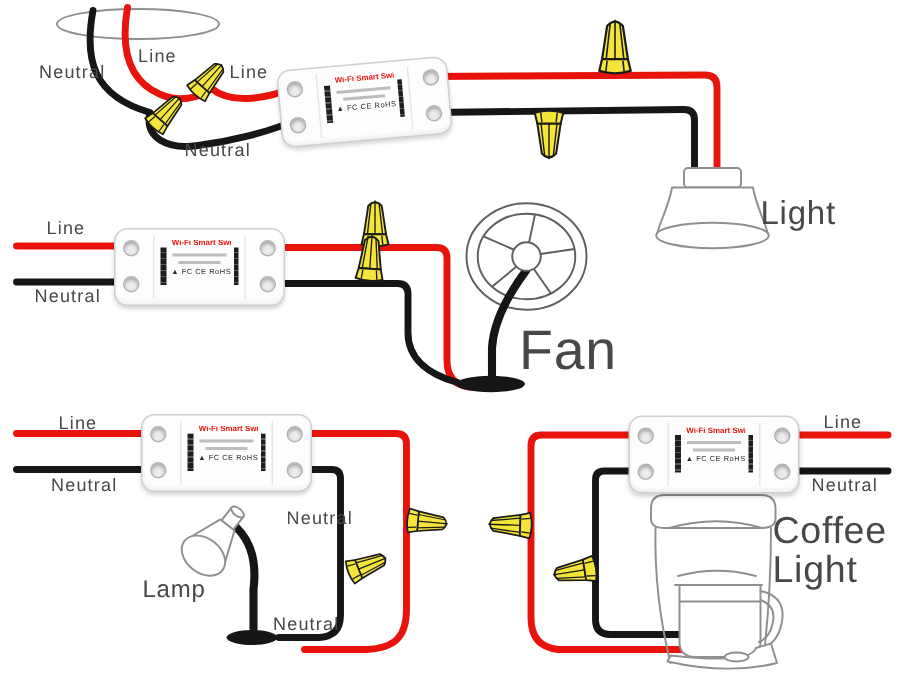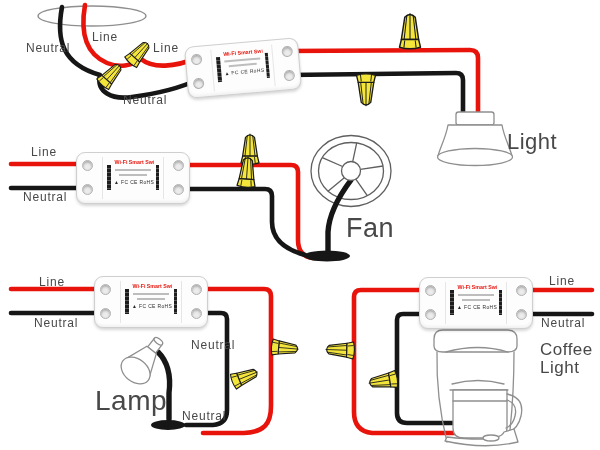--- a/index.html
+++ b/index.html
@@ -210,28 +210,28 @@
   </div>
 
   <div class="lbl lbl-s" style="left:26px;top:41px;">Neutral</div>
   <div class="lbl lbl-s" style="left:92px;top:30px;">Line</div>
   <div class="lbl lbl-s" style="left:153px;top:41px;">Line</div>
   <div class="lbl lbl-s" style="left:123px;top:93px;">Neutral</div>
   <div class="lbl lbl-l" style="left:507px;top:129px;font-size:22px;text-align:right;">Light</div>
 
   <div class="lbl lbl-s" style="left:31px;top:145px;">Line</div>
   <div class="lbl lbl-s" style="left:23px;top:190px;">Neutral</div>
-  <div class="lbl lbl-l" style="left:346px;top:213px;font-size:27px;">Fan</div>
+  <div class="lbl lbl-l" style="left:346px;top:213px;font-size:37px;">Fan</div>
 
   <div class="lbl lbl-s" style="left:39px;top:275px;">Line</div>
   <div class="lbl lbl-s" style="left:34px;top:316px;">Neutral</div>
   <div class="lbl lbl-s" style="left:191px;top:338px;">Neutral</div>
   <div class="lbl lbl-s" style="left:182px;top:409px;">Neutral</div>
-  <div class="lbl lbl-l" style="left:95px;top:385px;font-size:28px;">Lamp</div>
+  <div class="lbl lbl-l" style="left:95px;top:385px;font-size:16px;">Lamp</div>
 
   <div class="lbl lbl-s" style="left:549px;top:274px;">Line</div>
   <div class="lbl lbl-s" style="left:541px;top:316px;">Neutral</div>
-  <div class="lbl lbl-l" style="left:515px;top:341px;font-size:17px;line-height:1.05;padding-left:25px;">
+  <div class="lbl lbl-l" style="left:515px;top:341px;font-size:25px;line-height:1.05;">
     <div>Coffee</div>
     <div>Light</div>
   </div>
 
 </div>
 
 </body></html>

